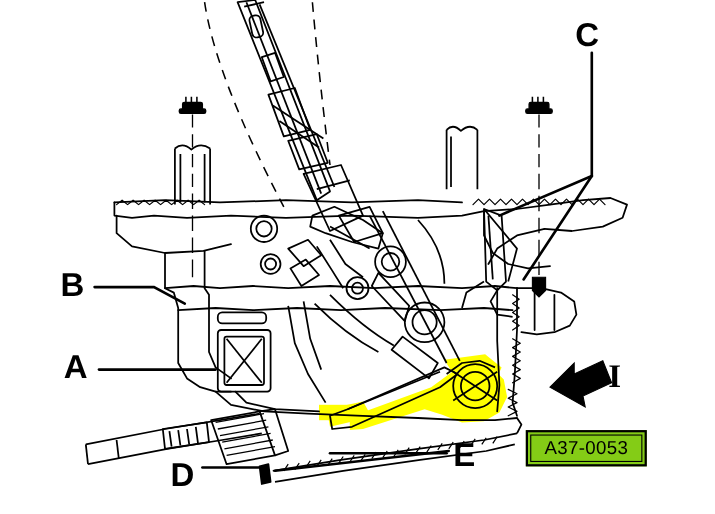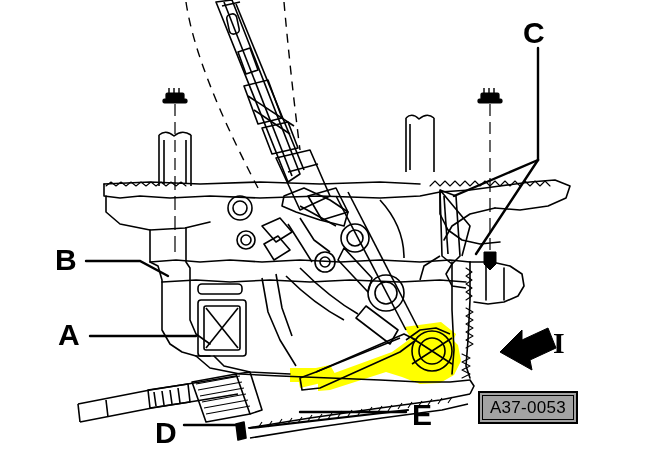--- a/index.html
+++ b/index.html
@@ -40,23 +40,23 @@
     font-weight: bold;
     font-size: 30px;
     line-height: 1;
     color: #000000;
     user-select: none;
   }
   #figure-id-box {
     position: absolute;
     left: 478px;
     top: 391px;
-    width: 100px;
+    width: 110px;
     height: 33px;
-    background: #a3a3a3;
+    background: #84cc16;
     border: 2px solid #000000;
     box-sizing: border-box;
     padding: 2px;
   }
   #figure-id-inner {
     width: 100%;
     height: 100%;
     border: 1px solid #000000;
     box-sizing: border-box;
     display: flex;

